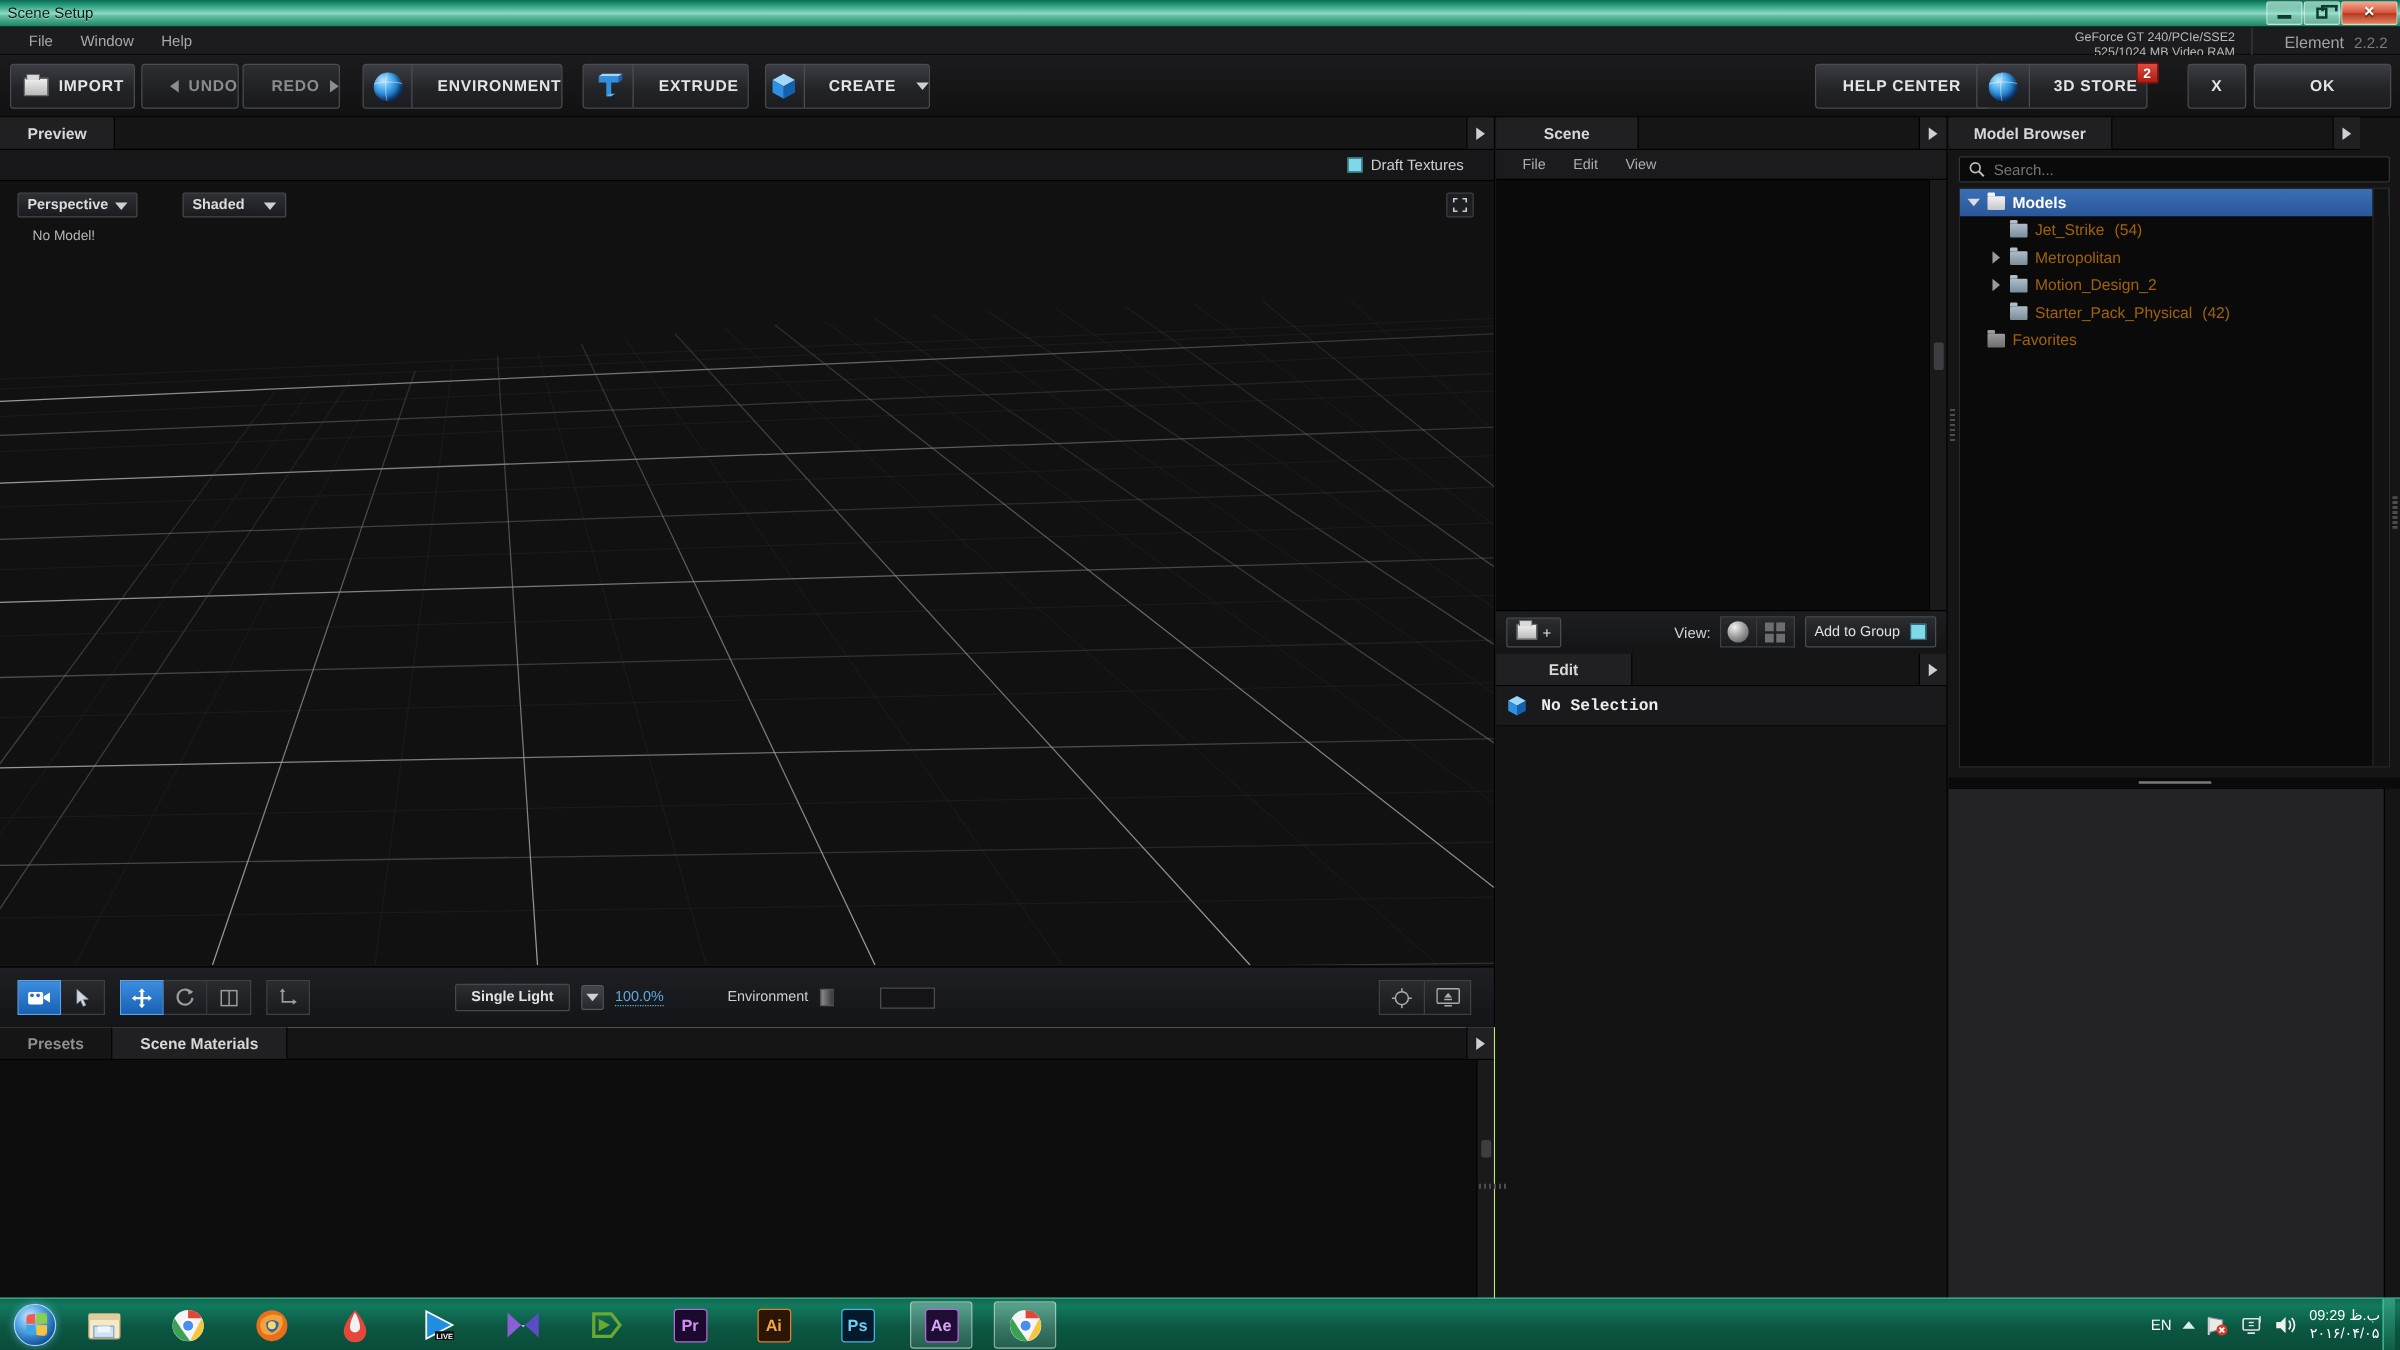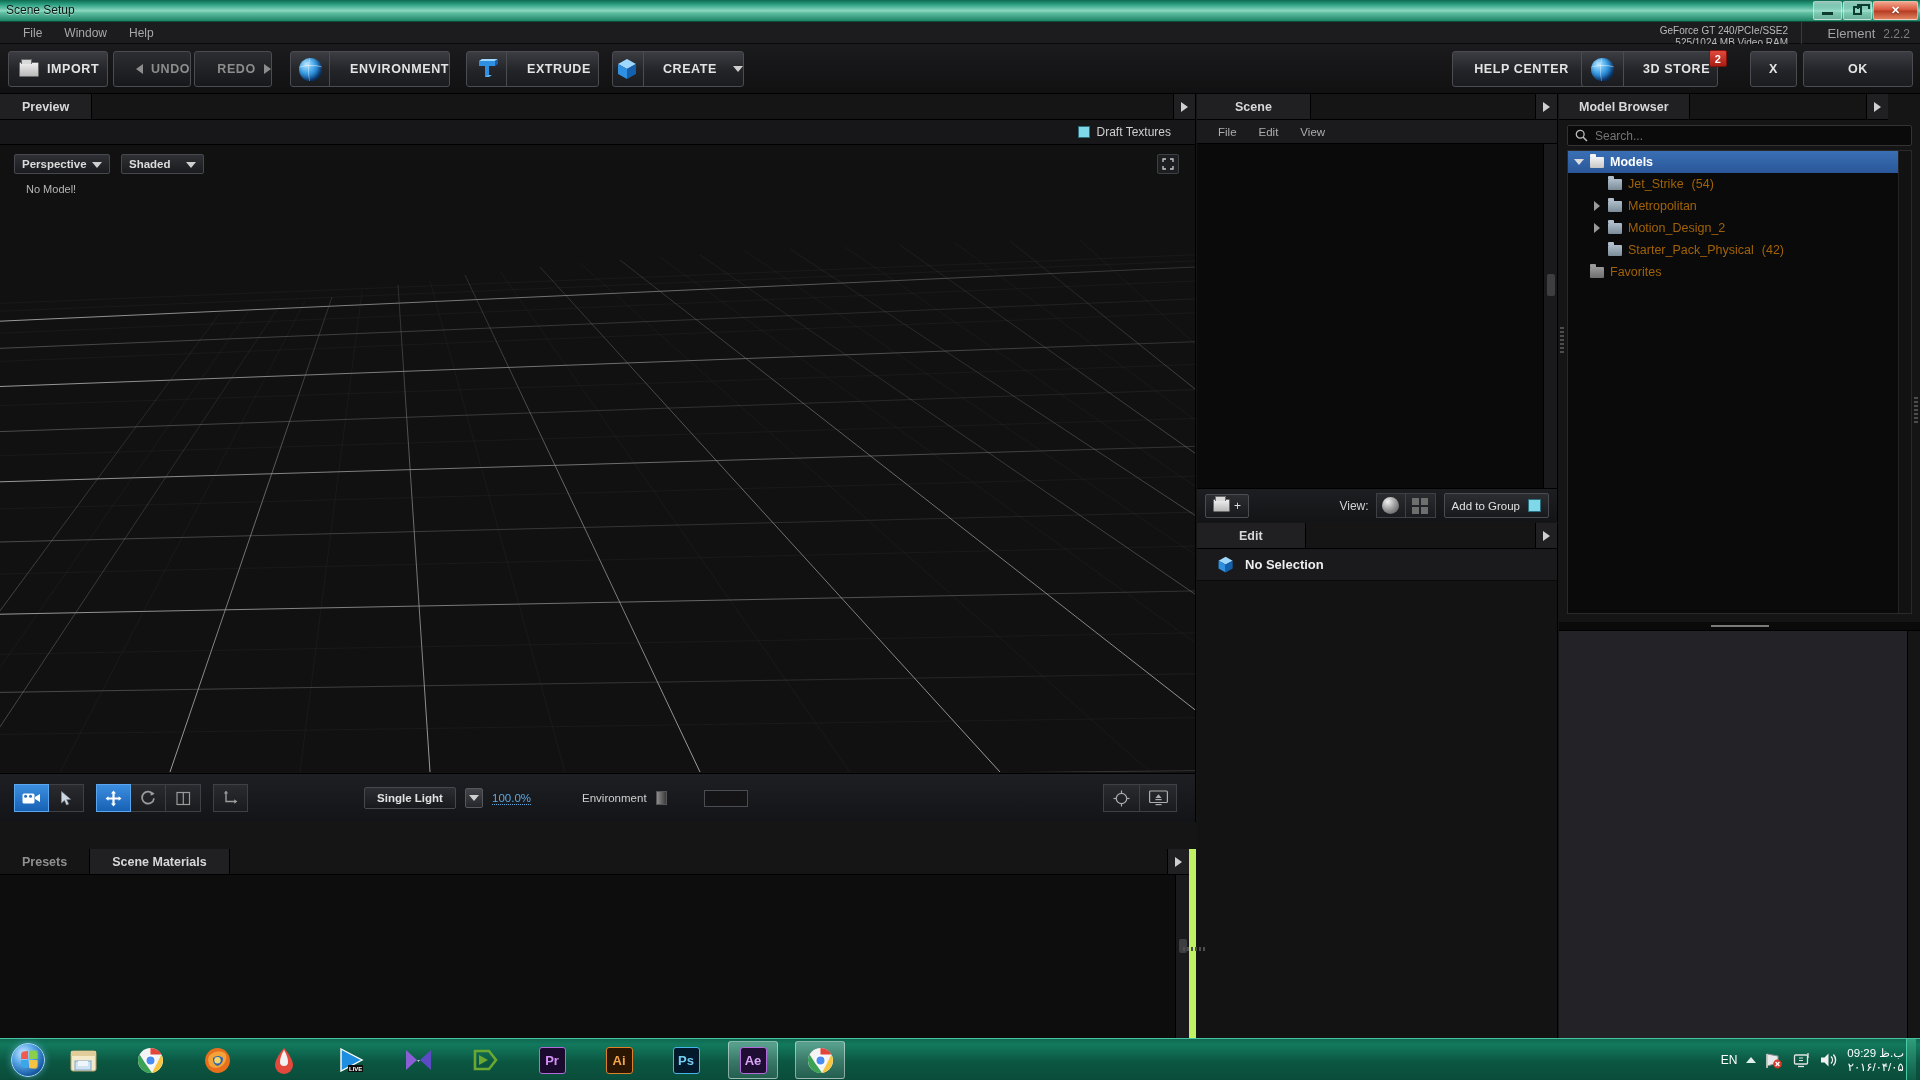--- a/index.html
+++ b/index.html
@@ -210,21 +210,21 @@
     background:linear-gradient(90deg,#8d8d8d,#3a3a3a);
     border:1px solid #555;
   }
   .env-box{ width:44px;height:17px;background:#141416;border:1px solid #4a4c52; }
   .vp-right{ position:absolute; right:18px; display:flex; }
   .vp-right .tg{ width:37px;height:28px; }
 
   
   .bottom-panel{
     position:absolute; left:0; top:800px; width:1196px; height:226px;
-    background:#ffffff; border-right:7px solid #bef264;margin-top:27px;
+    background:#ffffff; border-right:1px solid #bef264;
   }
   .bp-body{ position:absolute; left:0; top:26px; right:0; bottom:0; background:#0d0d0e; }
   .bp-scroll{
     position:absolute; right:0; top:26px; width:14px; bottom:0;
     background:#1a1a1c; border-left:1px solid #000;
   }
   .bp-thumb{ position:absolute; left:3px; top:64px; width:8px; height:14px; background:#3e3e42; border-radius:2px; }
 
   
   .scene{
@@ -270,23 +270,24 @@
 
   
   .editp{
     position:absolute; left:1197px; top:501px; width:361px; height:525px;
     background:#151516; border-right:1px solid #000;
   }
   .edit-body{
     position:absolute; left:0; top:26px; right:0; bottom:0; background:#131314;
   }
   .edit-row{
-    height:32px; display:flex; align-items:center; padding-left:20px; gap:10px;
+    height:32px; display:flex; align-items:center; padding-left:8px; gap:10px;
     border-bottom:1px solid #0a0a0b;
     background:#1a1a1c;
+    font-family:Liberation Mono, monospace;
   }
   .edit-row .lbl{ color:#ededed; font-size:13px; font-weight:bold; }
 
   
   .mb{
     position:absolute; left:1559px; top:72px; width:329px; height:528px;
     background:#151516;
   }
   .mb-search{
     position:absolute; left:8px; top:31px; width:345px; height:21px;
@@ -585,21 +586,21 @@
             <path d="M 845 102 L 1240 372"></path>
               <path d="M 955 98 L 1240 308"></path>
             <path d="M 1080 95 L 1240 240"></path>
           </g>
         </svg>
 
         <div class="vp-dd" style="left:14px; width:96px;">
           <span>Perspective</span>
           <span class="caret"></span>
         </div>
-        <div class="vp-dd" style="left:121px; width:83px;">
+        <div class="vp-dd" style="left:146px; width:83px;">
           <span>Shaded</span>
           <span class="caret"></span>
         </div>
         <div class="nomodel" style="left:26px; top:38px;">No Model!</div>
 
         <div class="vp-expand">
           <svg width="12" height="12" viewBox="0 0 12 12">
             <path d="M1 4 V1 H4 M8 1 H11 V4 M11 8 V11 H8 M4 11 H1 V8" stroke="#c9c9c9" stroke-width="1.3" fill="none"></path>
           </svg>
         </div>

